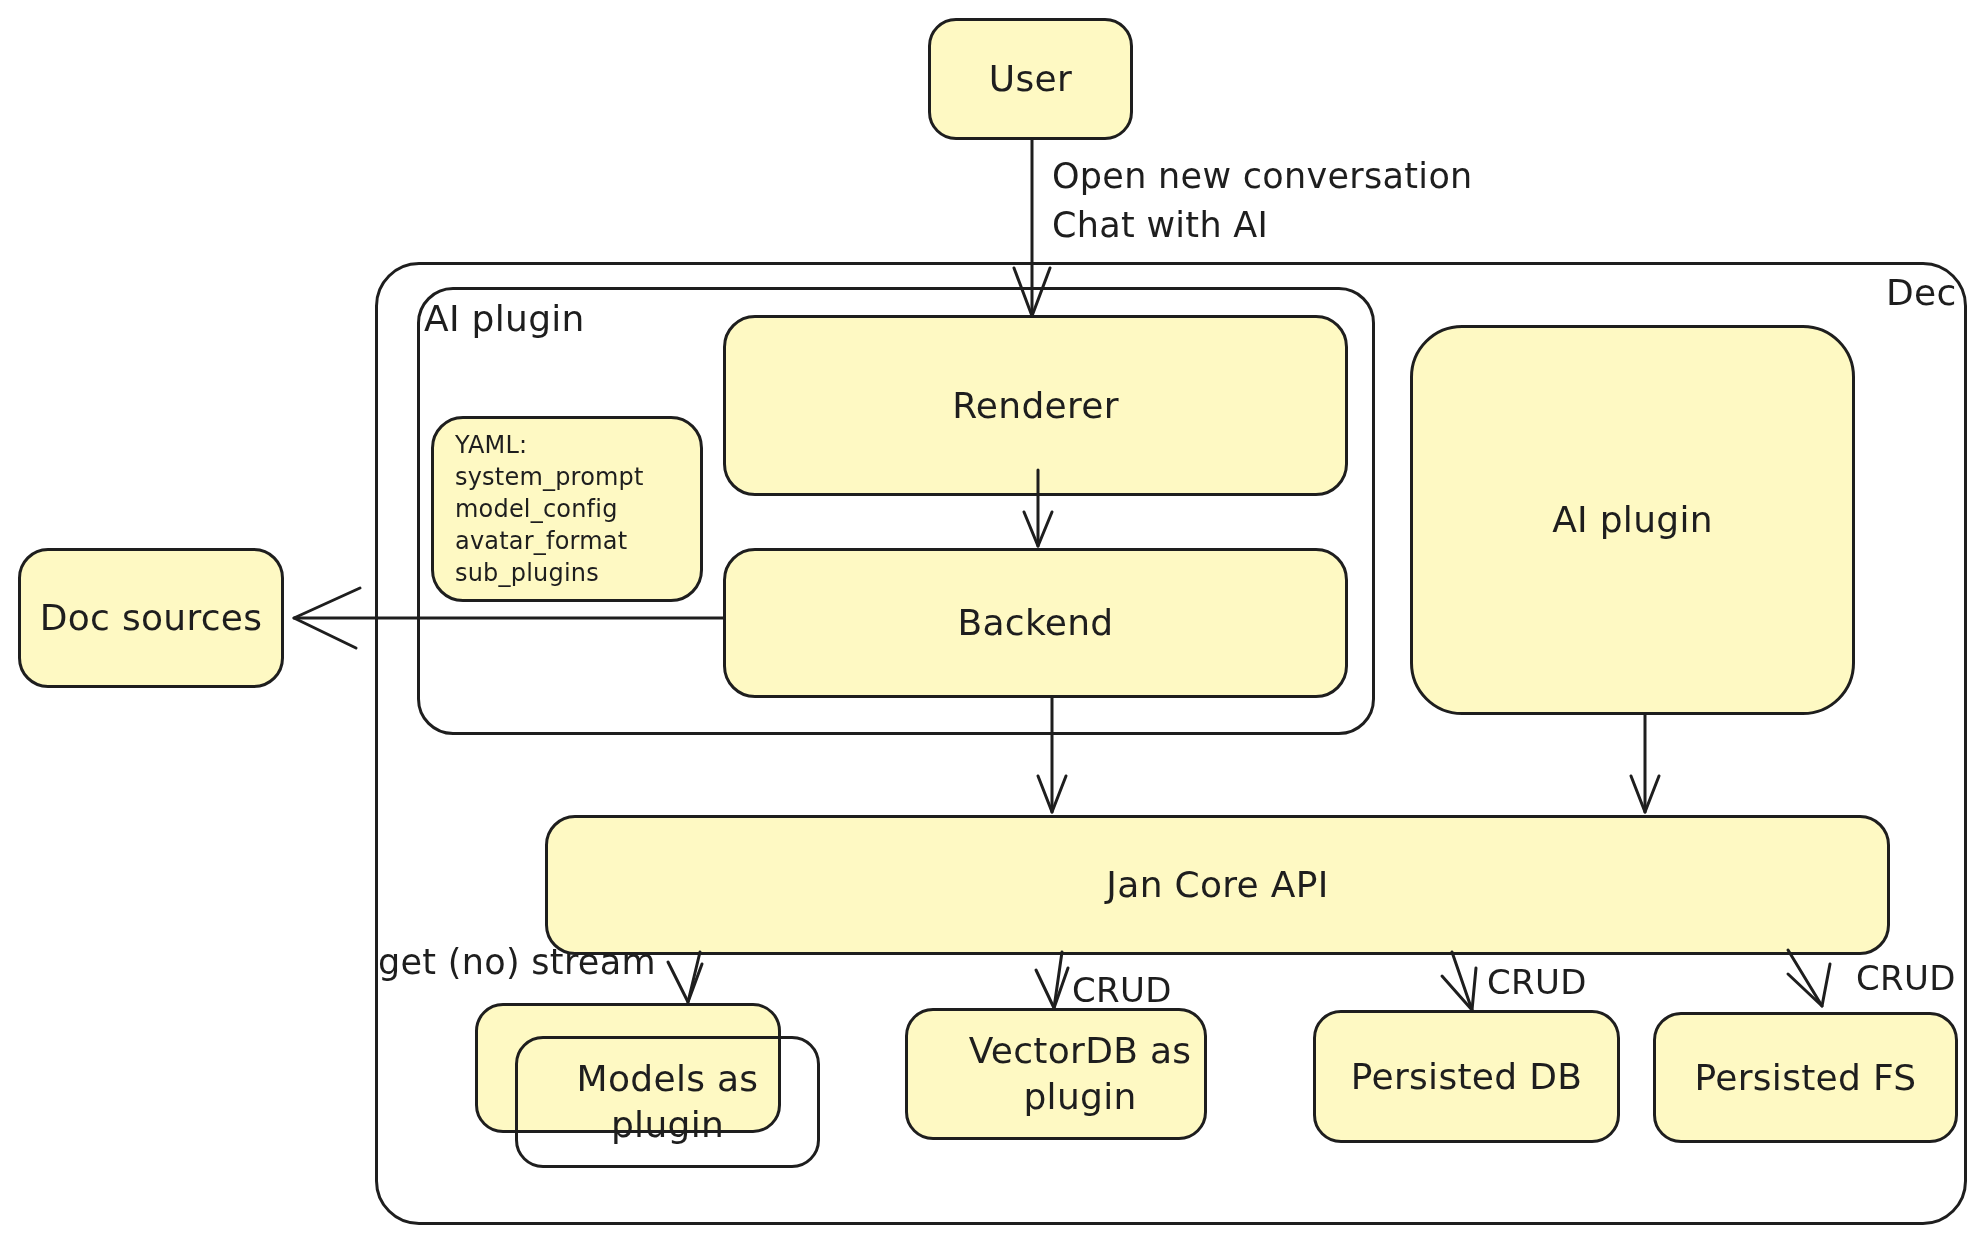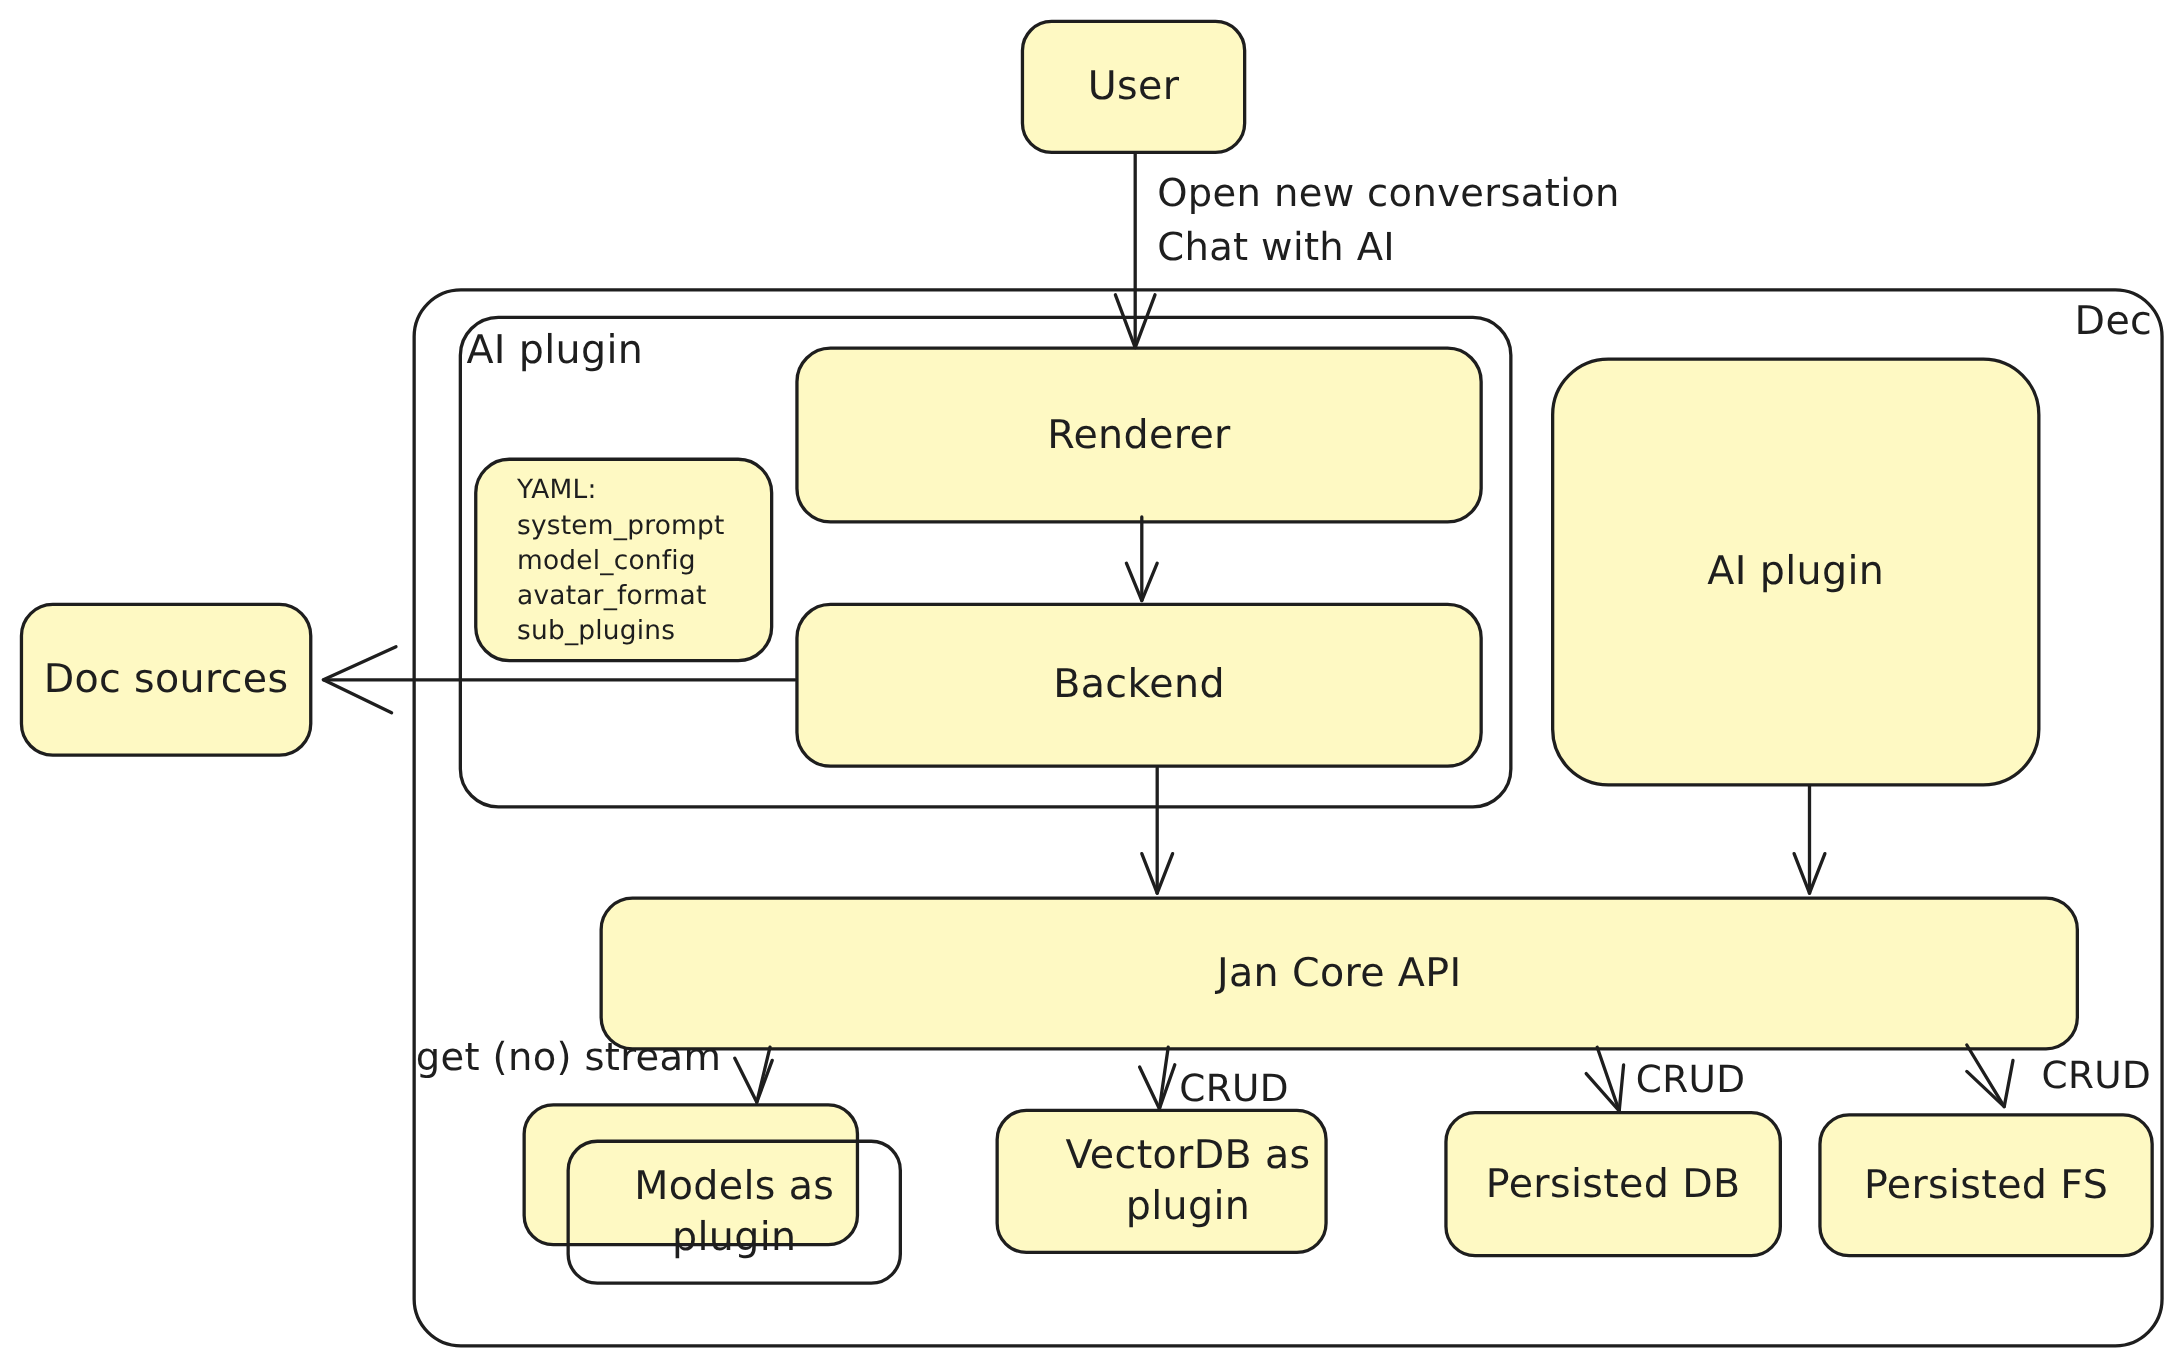--- a/index.html
+++ b/index.html
@@ -69,25 +69,25 @@
   <div class="box container-box" style="left:375px; top:262px; width:1592px; height:963px; border-radius:44px;"></div>
   <span class="corner-label" style="left:1886px; top:272px;">Dec</span>
 
   <div class="box container-box" style="left:417px; top:287px; width:958px; height:448px; border-radius:36px;"></div>
   <span class="corner-label" style="left:424px; top:298px;">AI plugin</span>
 
   <div class="box" style="left:928px; top:18px; width:205px; height:122px; border-radius:28px;">
     <span class="node-label">User</span>
   </div>
 
-  <div class="box" style="left:723px; top:315px; width:625px; height:161px; border-radius:32px;">
+  <div class="box" style="left:723px; top:315px; width:625px; height:181px; border-radius:32px;">
     <span class="node-label">Renderer</span>
   </div>
 
-  <div class="box" style="left:431px; top:416px; width:272px; height:186px; border-radius:32px; justify-content:flex-start; padding-left:36px;">
+  <div class="box" style="left:431px; top:416px; width:272px; height:186px; border-radius:32px; justify-content:flex-start; padding-left:21px;">
     <span class="note-text">YAML:
 system_prompt
 model_config
 avatar_format
 sub_plugins</span>
   </div>
 
   <div class="box" style="left:723px; top:548px; width:625px; height:150px; border-radius:32px;">
     <span class="node-label">Backend</span>
   </div>

